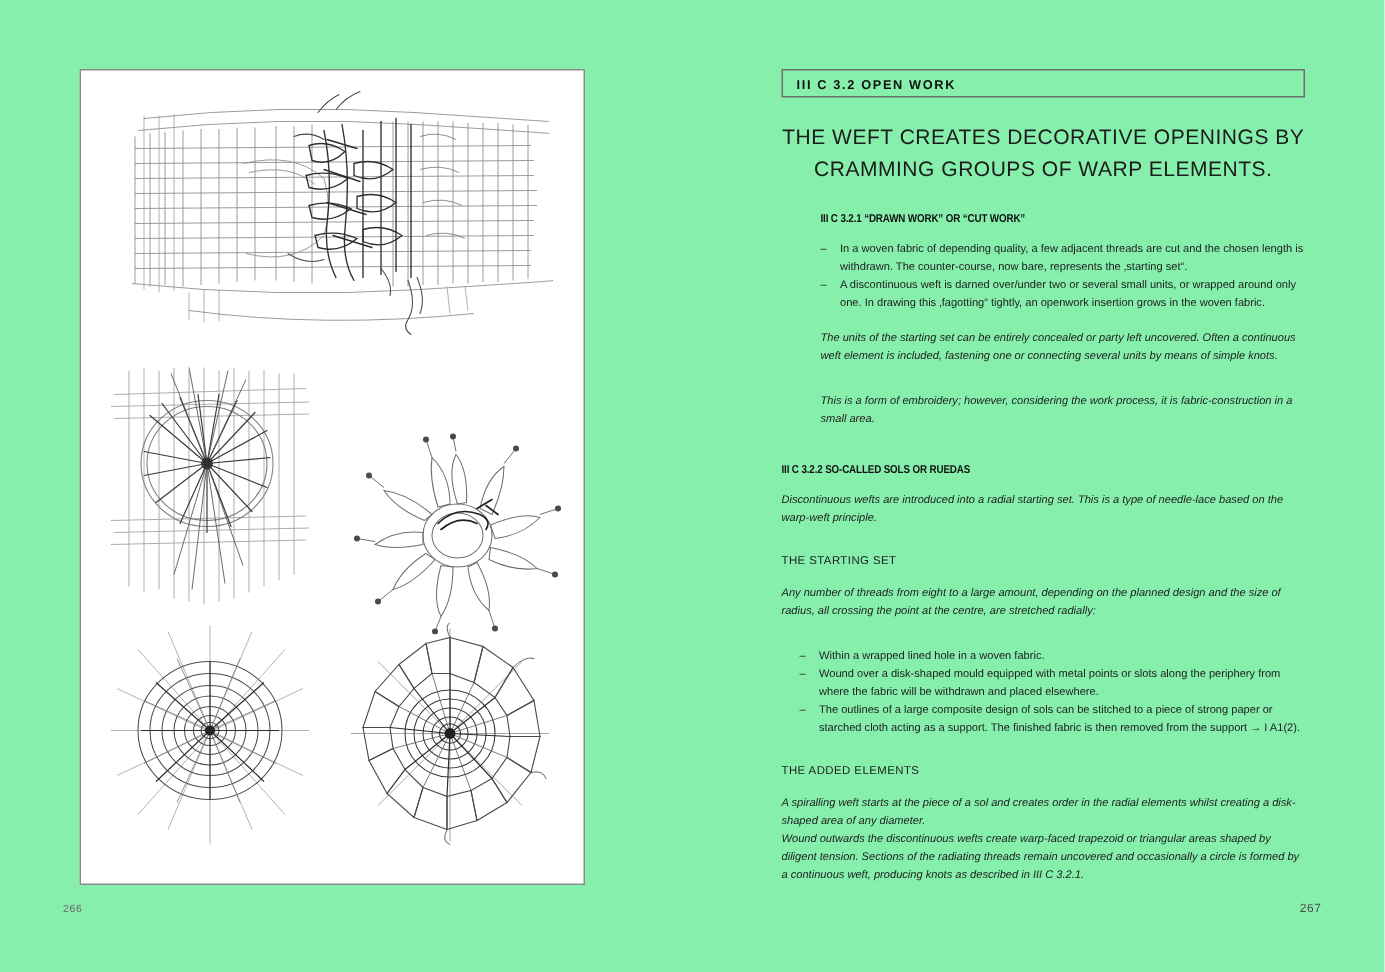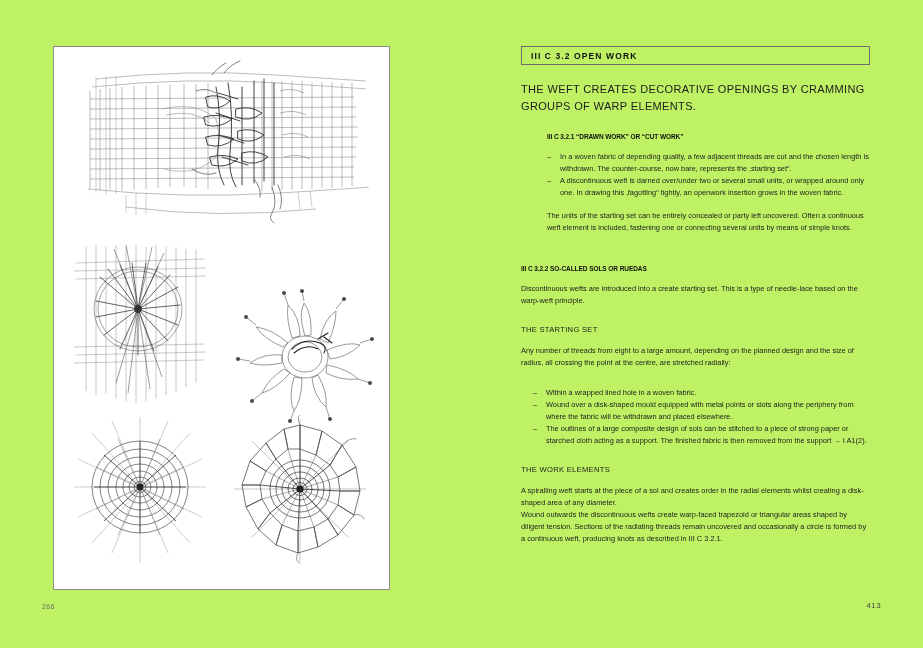--- a/index.html
+++ b/index.html
@@ -4,21 +4,21 @@
 <style>
   html, body {
     margin: 0;
     padding: 0;
     background: #ffffff;
   }
   .page {
     position: relative;
     width: 923px;
     height: 648px;
-    background: #bef264;
+    background: #86efac;
     font-family: "Liberation Sans", sans-serif;
     color: #1a1a1a;
     overflow: hidden;
   }
 
   
   .plate {
     position: absolute;
     left: 53px;
     top: 46px;
@@ -59,25 +59,26 @@
     line-height: 19px;
     padding: 0 0 0 9px;
     font-size: 8.5px;
     font-weight: bold;
     letter-spacing: 1.1px;
     color: #111;
     box-sizing: border-box;
     margin-bottom: 16px;
   }
   .lede {
-    font-size: 11px;
+    font-size: 14px;
     letter-spacing: .35px;
     line-height: 1.5;
     margin: 16px 0 18px 0;
     color: #1c1c1c;
+    text-align: center;
   }
   .sub-head {
     font-size: 7.6px;
     font-weight: bold;
     letter-spacing: -.1px;
     margin: 0 0 10px 26px;
     color: #101010;
     transform: scaleX(.86);
     transform-origin: left center;
   }
@@ -86,20 +87,21 @@
     font-size: 7.6px;
     letter-spacing: .3px;
     margin: 0 0 11px 0;
     color: #1c1c1c;
   }
   p.body {
     font-size: 7.4px;
     line-height: 1.62;
     margin: 0 0 11px 0;
     color: #1c1c1c;
+    font-style: italic;
   }
   p.body.tight { margin-bottom: 0; }
   ul.dash-list {
     list-style: none;
     margin: 0 0 11px 0;
     padding: 0 0 0 26px;
   }
   ul.dash-list.indent-less { padding-left: 12px; }
   ul.dash-list li {
     position: relative;
@@ -345,27 +347,28 @@
       </li>
       <li>
         <span class="dash">–</span>
         <span>A discontinuous weft is darned over/under two or several small units, or wrapped around only one. In drawing this ‚fagotting“ tightly, an openwork insertion grows in the woven fabric.</span>
       </li>
     </ul>
 
     <div class="blk">
       <p class="body">The units of the starting set can be entirely concealed or party left uncovered. Often a continuous weft element is included, fastening one or connecting several units by means of simple knots.</p>
       <div class="gap-s"></div>
+      <p class="body">This is a form of embroidery; however, considering the work process, it is fabric-construction in a small area.</p>
     </div>
 
     <div class="gap-m"></div>
 
     <div class="sub-head flush">III C 3.2.2 SO-CALLED SOLS OR RUEDAS</div>
 
-    <p class="body">Discontinuous wefts are introduced into a create starting set. This is a type of needle-lace based on the warp-weft principle.</p>
+    <p class="body">Discontinuous wefts are introduced into a radial starting set. This is a type of needle-lace based on the warp-weft principle.</p>
 
     <div class="gap-s"></div>
 
     <div class="minor-head">THE STARTING SET</div>
 
     <p class="body">Any number of threads from eight to a large amount, depending on the planned design and the size of radius, all crossing the point at the centre, are stretched radially:</p>
 
     <div class="gap-s"></div>
 
     <ul class="dash-list indent-less">
@@ -378,21 +381,21 @@
         <span>Wound over a disk-shaped mould equipped with metal points or slots along the periphery from where the fabric will be withdrawn and placed elsewhere.</span>
       </li>
       <li>
         <span class="dash">–</span>
         <span>The outlines of a large composite design of sols can be stitched to a piece of strong paper or starched cloth acting as a support. The finished fabric is then removed from the support → I A1(2).</span>
       </li>
     </ul>
 
     <div class="gap-s"></div>
 
-    <div class="minor-head">THE WORK ELEMENTS</div>
+    <div class="minor-head">THE ADDED ELEMENTS</div>
 
     <p class="body tight">A spiralling weft starts at the piece of a sol and creates order in the radial elements whilst creating a disk-shaped area of any diameter.</p>
     <p class="body">Wound outwards the discontinuous wefts create warp-faced trapezoid or triangular areas shaped by diligent tension. Sections of the radiating threads remain uncovered and occasionally a circle is formed by a continuous weft, producing knots as described in III C 3.2.1.</p>
   </div>
 
-  <div class="folio folio-right">413</div>
+  <div class="folio folio-right">267</div>
 
 </div>
 
 </body></html>

